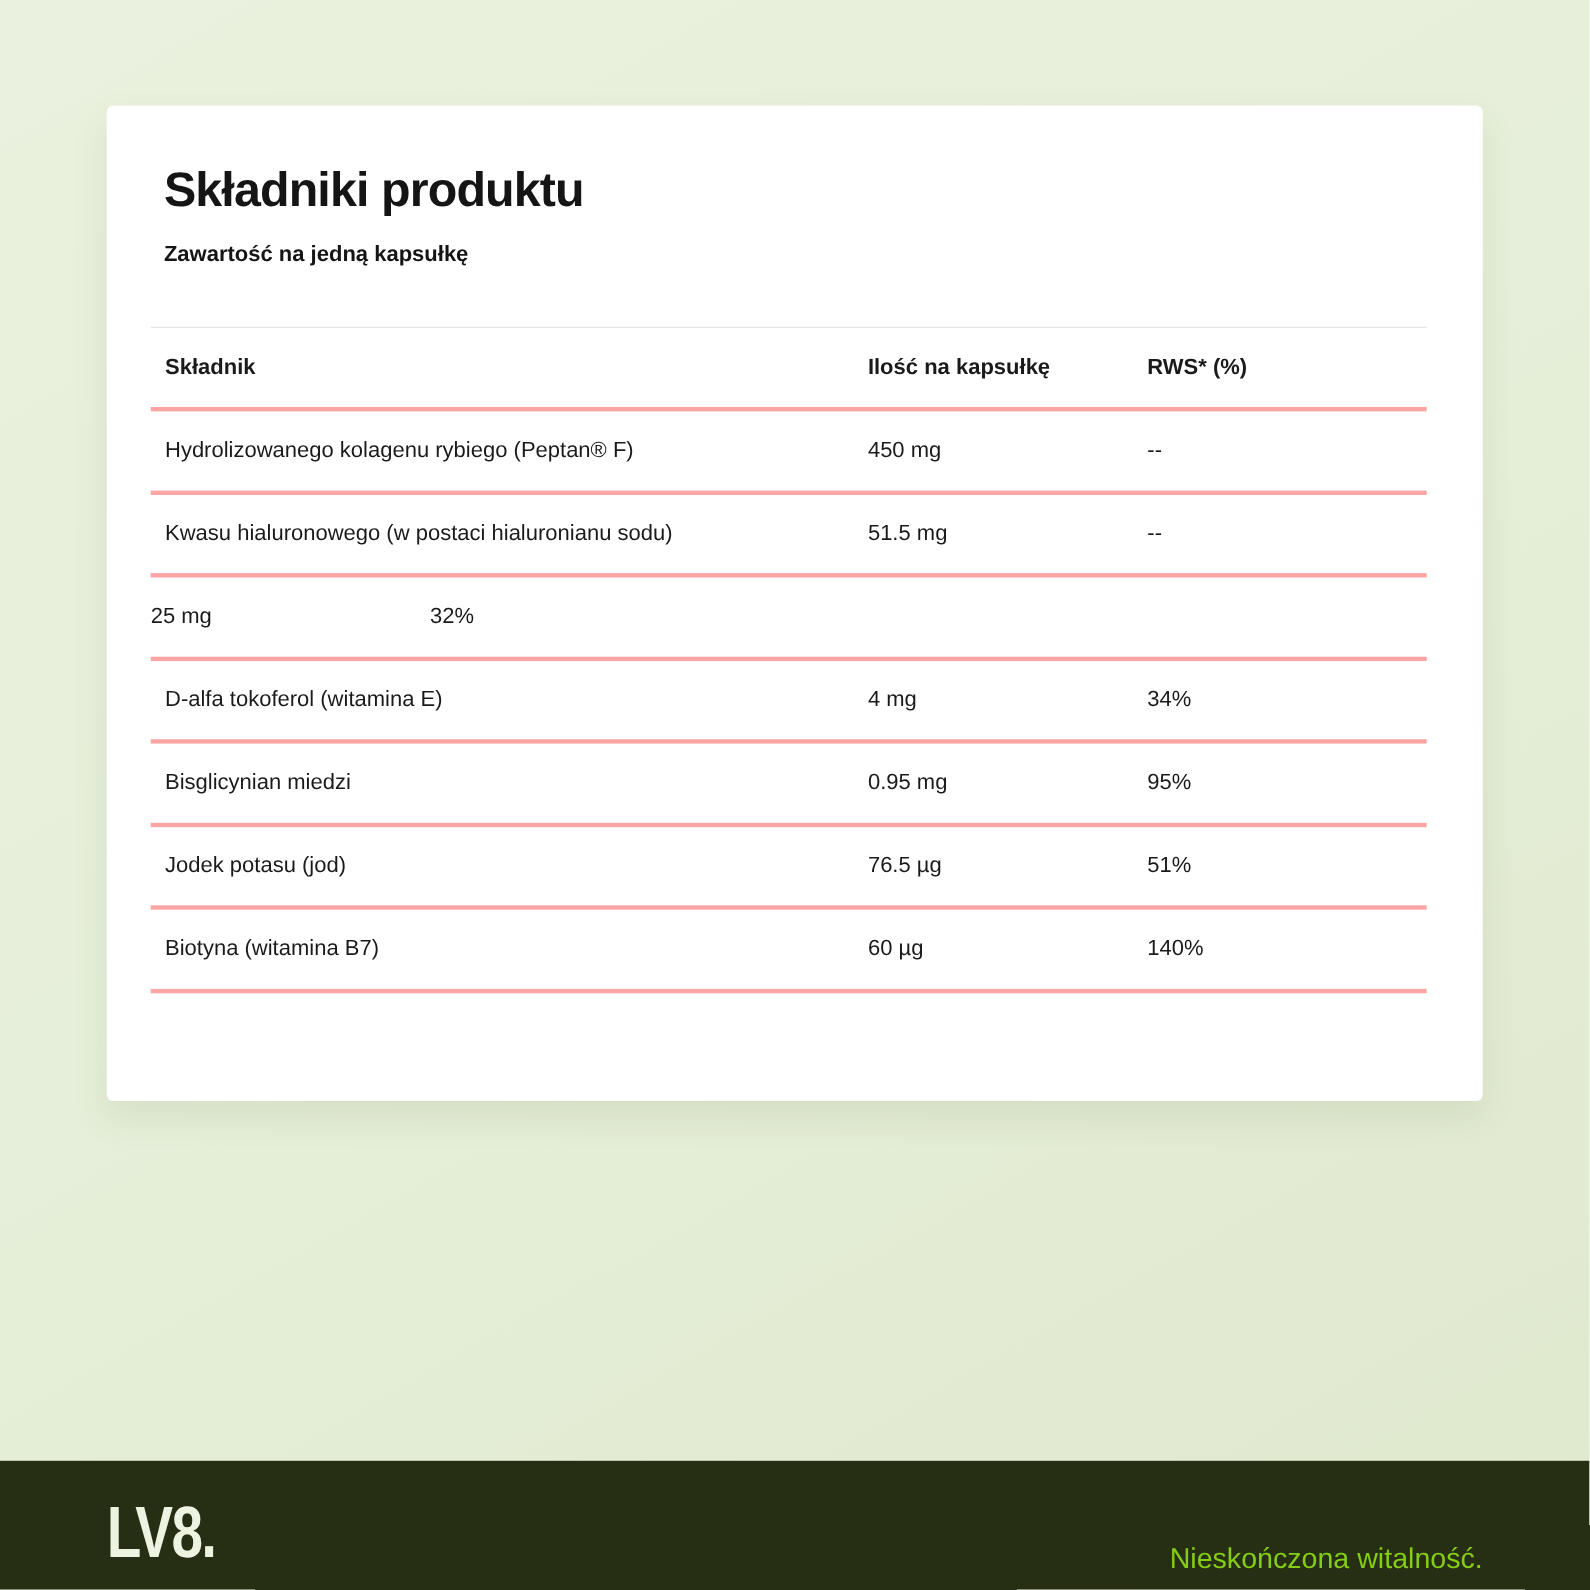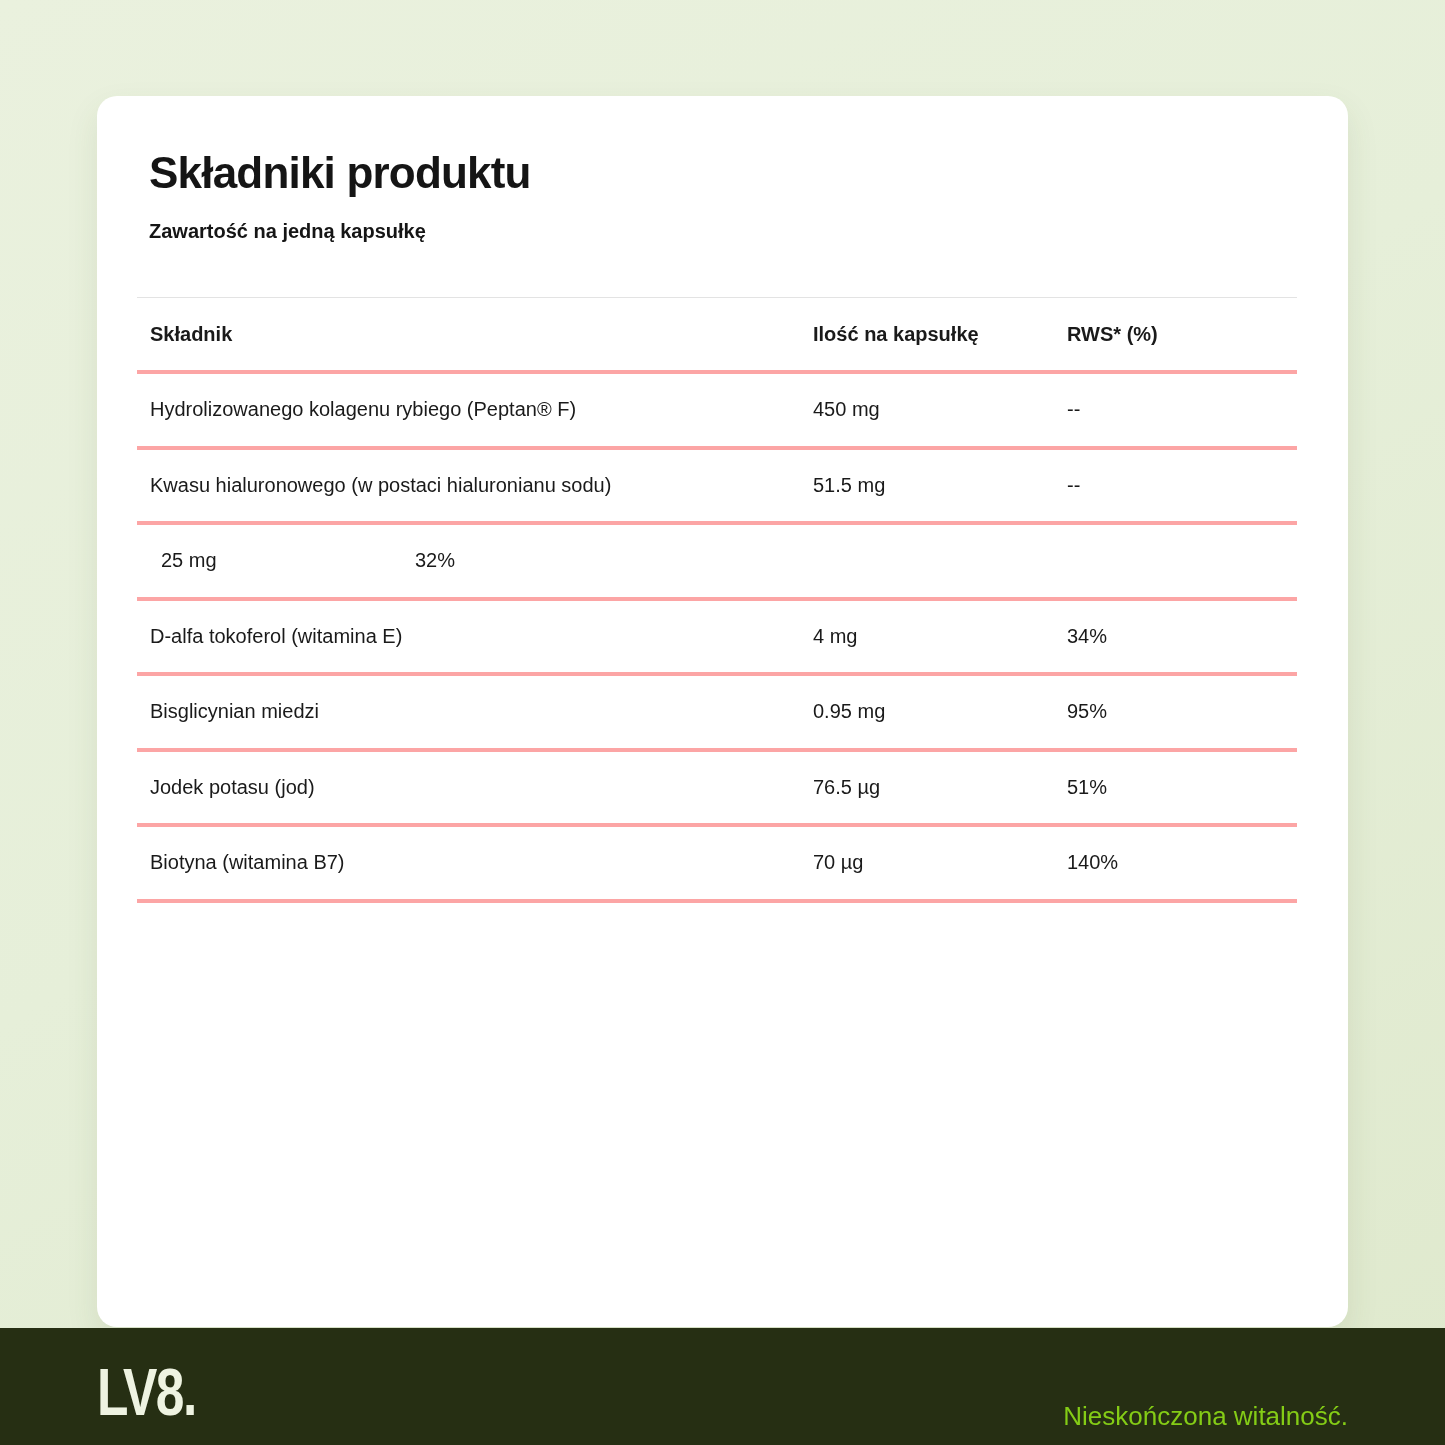--- a/index.html
+++ b/index.html
@@ -15,23 +15,23 @@
     background: linear-gradient(150deg, #eaf1de 0%, #e6efd9 45%, #dfe9cd 100%);
     color: #1a1a1a;
   }
 
   
   .card {
     position: absolute;
     left: 97px;
     top: 96px;
     width: 1251px;
-    height: 1231px;
+    height: 905px;
     background: #ffffff;
-    border-radius: 20px;
+    border-radius: 6px;
     box-shadow: 0 14px 32px rgba(70, 90, 35, 0.10);
     box-sizing: border-box;
   }
   .card-inner {
     position: absolute;
     left: 40px;
     top: 0;
     width: 1160px;
   }
 
@@ -68,21 +68,20 @@
     height: 76px;
     font-weight: 700;
   }
   .c-name {
     width: 652px;
     padding-left: 13px;
     box-sizing: border-box;
   }
   .c-amount {
     width: 254px;
-    margin-left: 24px;
   }
   .c-rws {
     flex: 1;
   }
   .t-extra {
     height: 100px;
     border-bottom: 1px solid #e3e3e3;
     box-sizing: border-box;
     display: flex;
     flex-direction: column;
@@ -177,21 +176,21 @@
       </div>
 
       <div class="t-row">
         <div class="c-name">Jodek potasu (jod)</div>
         <div class="c-amount">76.5 µg</div>
         <div class="c-rws">51%</div>
       </div>
 
       <div class="t-row">
         <div class="c-name">Biotyna (witamina B7)</div>
-        <div class="c-amount">70 µg</div>
+        <div class="c-amount">60 µg</div>
         <div class="c-rws">140%</div>
       </div>
 
 
     </div>
 
 
   </div>
 </div>
 

